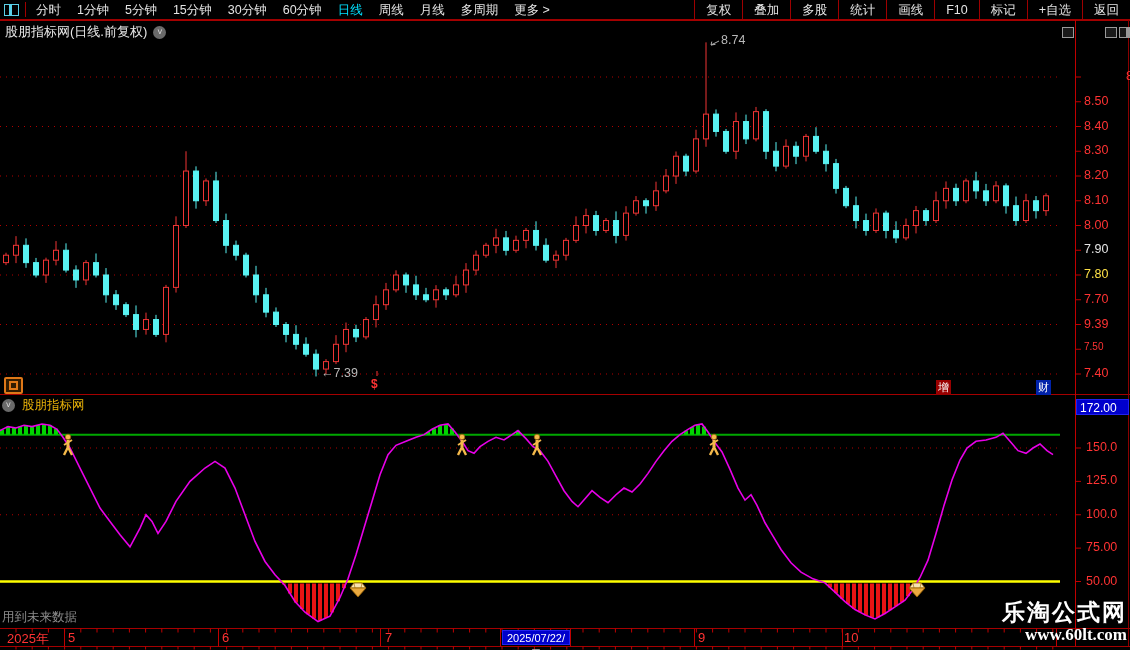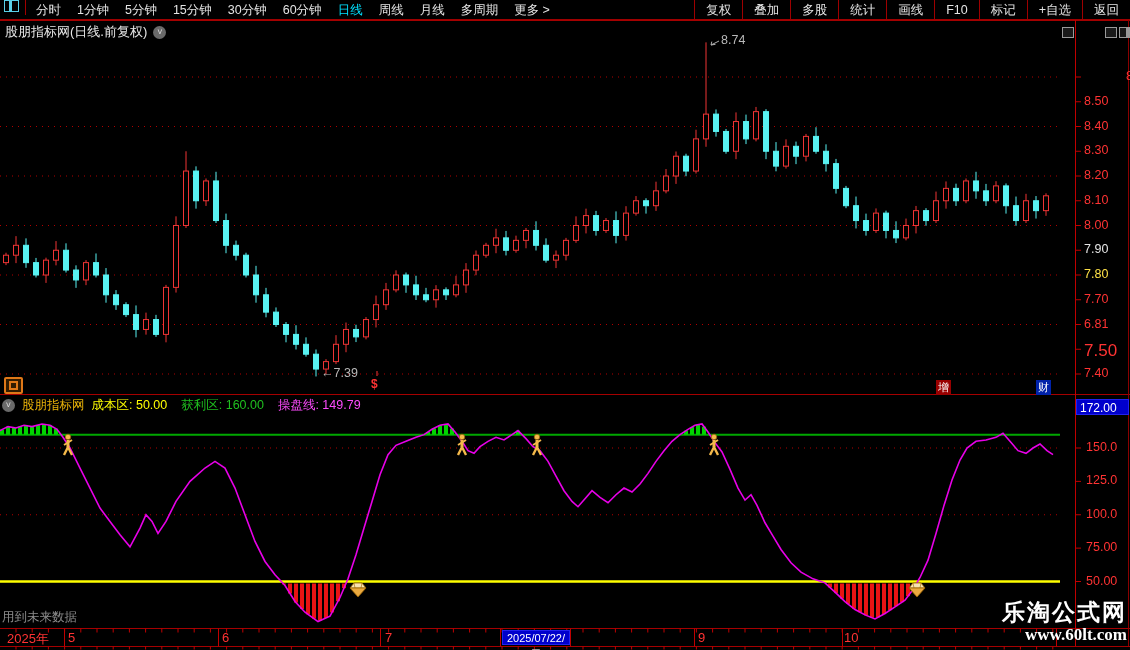--- a/index.html
+++ b/index.html
@@ -2,21 +2,21 @@
 <html><head>
 <meta charset="utf-8">
 <style>
   html,body{margin:0;padding:0;background:#000;}
   .screen{position:relative;width:1130px;height:650px;background:#000;overflow:hidden;
           font-family:"Liberation Sans","DejaVu Sans",sans-serif;}
   
   .toolbar{position:absolute;left:0;top:0;width:1130px;height:20px;background:#000;
            display:flex;align-items:center;justify-content:space-between;z-index:6;
            border-bottom:1px solid #9e0000;box-sizing:border-box;}
-  .tb-group{display:flex;height:100%;}
+  .tb-group{display:flex;align-items:center;height:100%;}
   .tb-winicon{width:13px;height:10px;border:1px solid #5ad0e8;margin:0 4px 0 4px;position:relative;}
   .tb-winicon::after{content:"";position:absolute;left:4px;top:0;bottom:0;width:3px;background:#5ad0e8;}
   .tb-sep{width:1px;height:15px;background:#a00000;margin:0 2px;}
   .tb-item{font-size:12.5px;color:#e4e4e4;padding:0 8px;line-height:20px;white-space:nowrap;cursor:default;}
   .tb-item.active{color:#00e0ff;}
   .tb-right .tb-item{border-left:1px solid #9e0000;padding:0 11px;}
   
   .layer{position:absolute;left:0;top:0;width:1130px;height:650px;z-index:3;pointer-events:none;}
   .lbl{position:absolute;white-space:nowrap;}
   .chart-title{position:absolute;left:5px;top:23px;color:#e8e8e8;font-size:13px;
@@ -549,45 +549,40 @@
   <div class="badge" style="left:1036px;top:380px;background:#0022aa;">财</div>
 
   <span class="lbl" style="left:371px;top:377px;color:#ff3333;font-weight:bold;font-size:12px;z-index:4;">$</span>
 
   <span class="lbl" style="left:721px;top:33px;color:#b8b8b8;font-size:12.5px;z-index:4;">8.74</span>
   <span class="lbl" style="left:321px;top:366px;color:#b8b8b8;font-size:12.5px;z-index:4;">←7.39</span>
 
   <div class="ind-header">
     <span class="chev">˅</span>
     <span style="color:#eab308;">股朋指标网</span>
-    <span id="ind-items" style="display:flex;gap:14px;">
-        <span style="color: rgb(255, 255, 0);">成本区: 50.00</span>
-        <span style="color: rgb(31, 191, 31);">获利区: 160.00</span>
-        <span style="color: rgb(255, 75, 255);">操盘线: 149.79</span>
-      </span>
   </div>
 
   <div class="maxbox" style="left:1076px;top:399px;width:53px;height:16px;">172.00</div>
   <span class="lbl" style="left:2px;top:609px;color:#8d8d8d;font-size:12.5px;z-index:4;">用到未来数据</span>
 
   <div class="datebox" id="datebox" style="left: 502px; top: 630px; width: 68px; height: 15px;">2025/07/22/二</div>
 
   <div class="layer" id="axis-labels">
       <span class="lbl" style="left: 1084px; top: 69px; color: rgb(255, 51, 51); font-size: 12.5px; margin-left: 42px;">8.60</span>
       <span class="lbl" style="left: 1084px; top: 93.75px; color: rgb(255, 51, 51); font-size: 12.5px;">8.50</span>
       <span class="lbl" style="left: 1084px; top: 118.5px; color: rgb(255, 51, 51); font-size: 12.5px;">8.40</span>
       <span class="lbl" style="left: 1084px; top: 143.25px; color: rgb(255, 51, 51); font-size: 12.5px;">8.30</span>
       <span class="lbl" style="left: 1084px; top: 168px; color: rgb(255, 51, 51); font-size: 12.5px;">8.20</span>
       <span class="lbl" style="left: 1084px; top: 192.75px; color: rgb(255, 51, 51); font-size: 12.5px;">8.10</span>
       <span class="lbl" style="left: 1084px; top: 217.5px; color: rgb(255, 51, 51); font-size: 12.5px;">8.00</span>
       <span class="lbl" style="left: 1084px; top: 242.25px; color: #e5e5e5; font-size: 12.5px;">7.90</span>
       <span class="lbl" style="left: 1084px; top: 267px; color: #fde047; font-size: 12.5px;">7.80</span>
       <span class="lbl" style="left: 1084px; top: 291.75px; color: rgb(255, 51, 51); font-size: 12.5px;">7.70</span>
-      <span class="lbl" style="left: 1084px; top: 316.5px; color: rgb(255, 51, 51); font-size: 12.5px;">6.81</span>
-      <span class="lbl" style="left: 1084px; top: 341.25px; color: rgb(255, 51, 51); font-size: 17px;">7.50</span>
+      <span class="lbl" style="left: 1084px; top: 316.5px; color: rgb(255, 51, 51); font-size: 12.5px;">9.39</span>
+      <span class="lbl" style="left: 1084px; top: 341.25px; color: rgb(255, 51, 51); font-size: 10px;">7.50</span>
       <span class="lbl" style="left: 1084px; top: 366px; color: rgb(255, 51, 51); font-size: 12.5px;">7.40</span>
       <span class="lbl" style="left: 1086px; top: 440px; color: rgb(255, 51, 51); font-size: 12.5px;">150.0</span>
       <span class="lbl" style="left: 1086px; top: 473.375px; color: rgb(255, 51, 51); font-size: 12.5px;">125.0</span>
       <span class="lbl" style="left: 1086px; top: 506.75px; color: rgb(255, 51, 51); font-size: 12.5px;">100.0</span>
       <span class="lbl" style="left: 1086px; top: 540.125px; color: rgb(255, 51, 51); font-size: 12.5px;">75.00</span>
       <span class="lbl" style="left: 1086px; top: 573.5px; color: rgb(255, 51, 51); font-size: 12.5px;">50.00</span>
       <span class="lbl" style="left: 7px; top: 630px; color: rgb(255, 51, 51); font-size: 13px;">2025年</span>
       <span class="lbl" style="left: 68px; top: 630px; color: rgb(255, 51, 51); font-size: 13px;">5</span>
       <span class="lbl" style="left: 222px; top: 630px; color: rgb(255, 51, 51); font-size: 13px;">6</span>
       <span class="lbl" style="left: 385px; top: 630px; color: rgb(255, 51, 51); font-size: 13px;">7</span>

